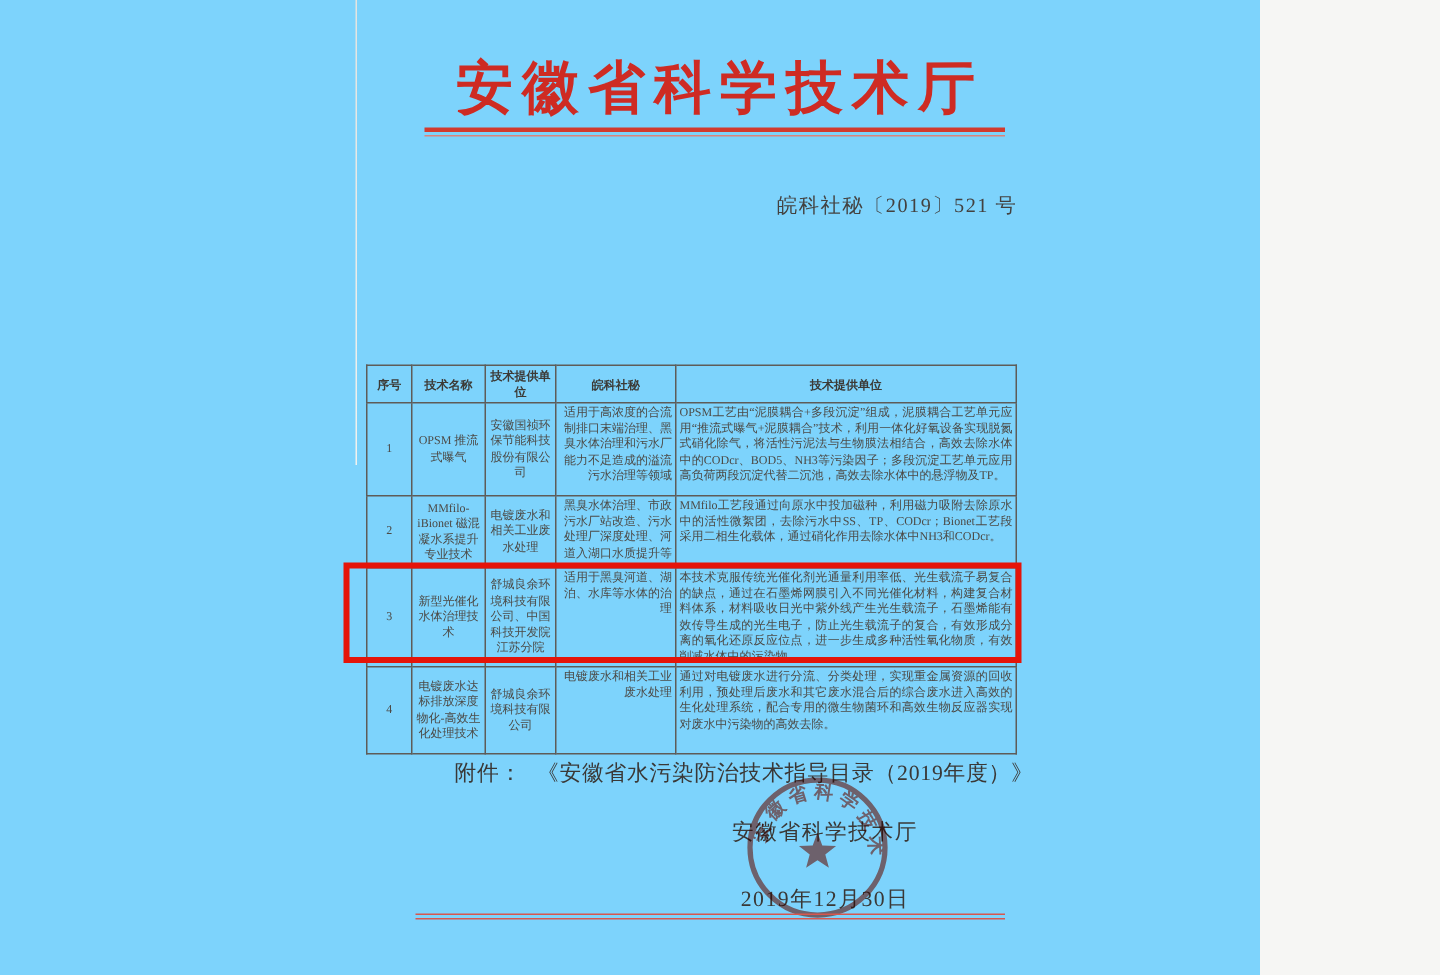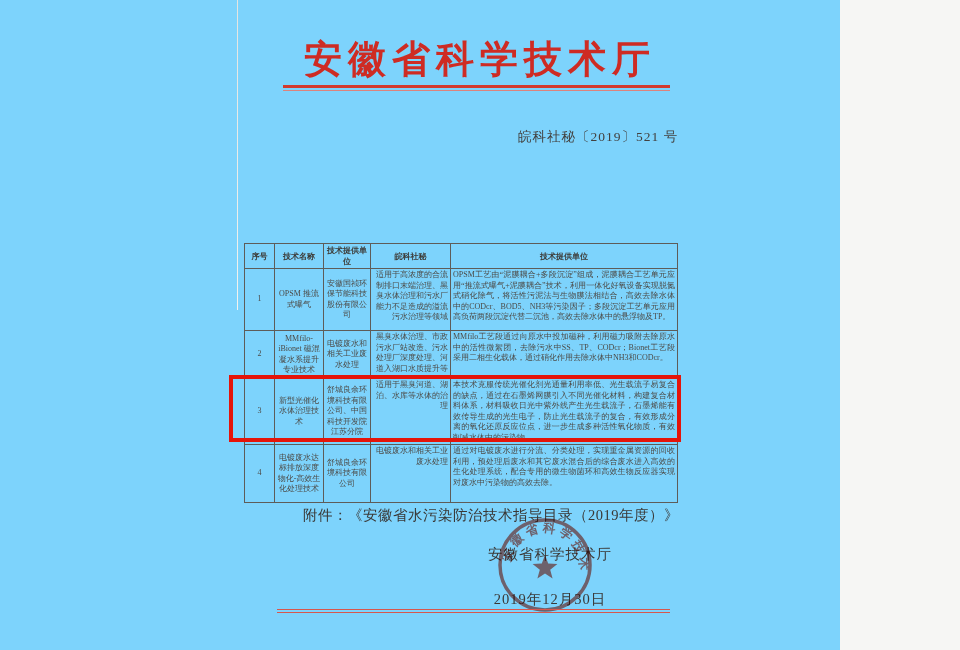--- a/index.html
+++ b/index.html
@@ -67,21 +67,21 @@
   .highlight-box {
     position: absolute; top: 375px; left: 229px;
     width: 452px; height: 67px;
     border: 4px solid #e51409;
     pointer-events: none;
   }
   .attachment-line {
     position: absolute; top: 506px; left: 303px;
     font-size: 14.5px; color: #3a3836; letter-spacing: 0.5px;
   }
-  .attachment-line .att-label { margin-right: 0; }
+  .attachment-line .att-label { margin-right: 10px; }
   .signature {
     position: absolute; top: 545px; left: 465px; width: 170px;
     text-align: center; color: #3a3836;
   }
   .signature .sig-agency { font-size: 14.5px; letter-spacing: 1px; }
   .signature .sig-date { margin-top: 26px; font-size: 14.5px; letter-spacing: 1px; }
   .official-seal {
     position: absolute; top: 515px; left: 495px;
     width: 100px; height: 100px;
     opacity: 0.82;

